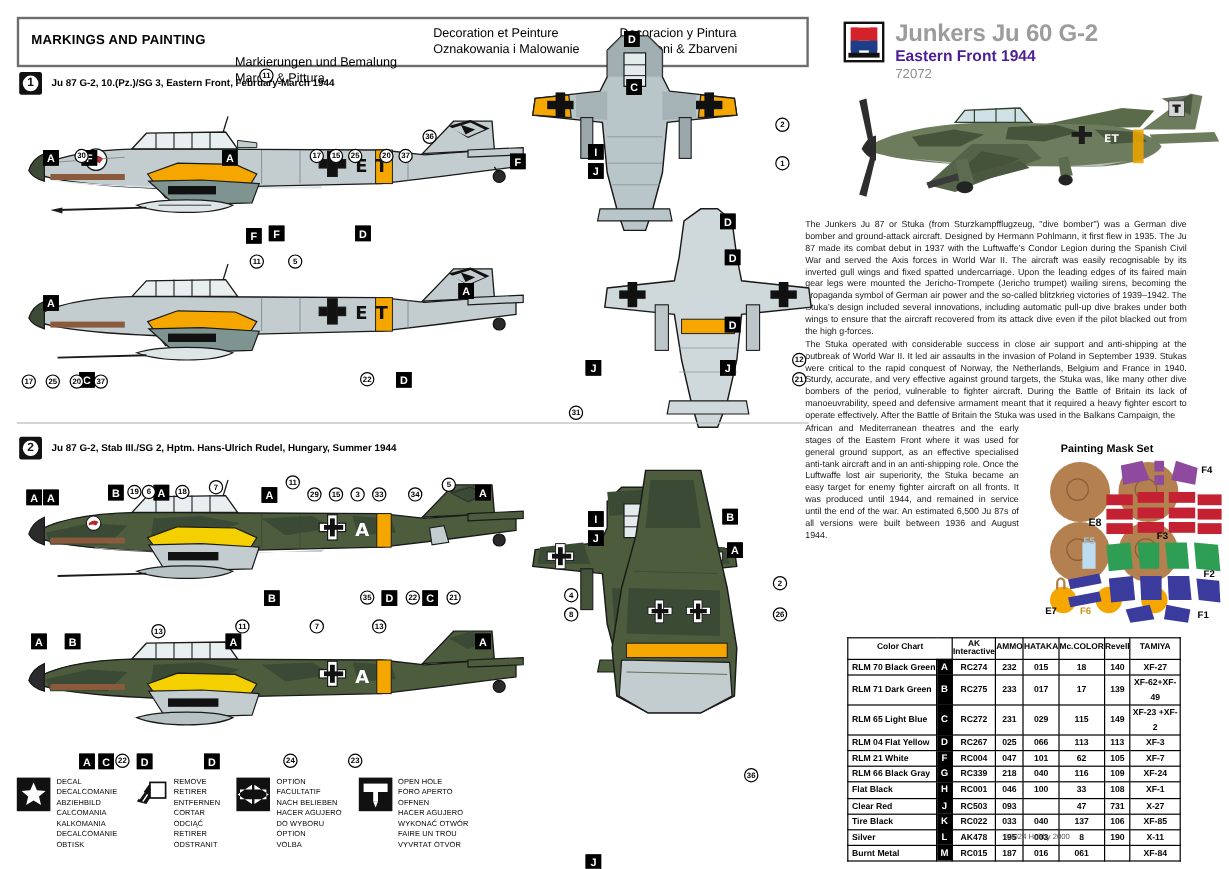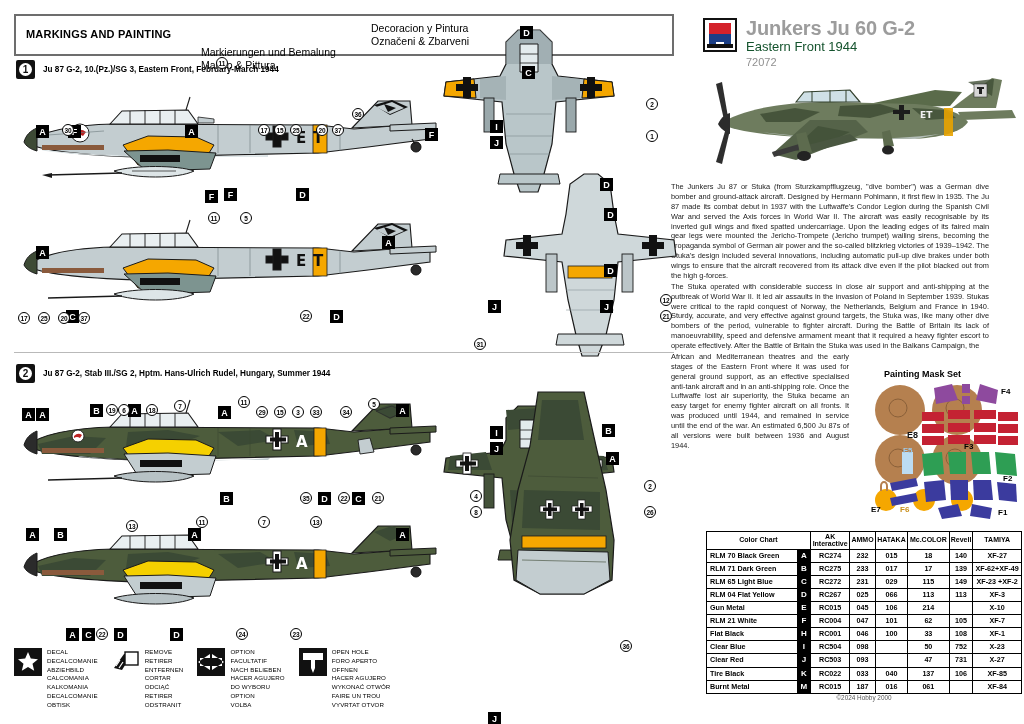--- a/index.html
+++ b/index.html
@@ -29,41 +29,41 @@
   .brand{ position:absolute; left:703px; top:18px; display:flex; gap:9px; align-items:flex-start;}
   .logo{ width:34px; height:34px; background:#fff; border:2px solid #111; position:relative; flex:0 0 auto;}
   .logo .red{ position:absolute; left:4px; top:3px; width:22px; height:11px; background:#d4222a;}
   .logo .redl{ position:absolute; left:4px; top:3px; width:6px; height:19px; background:#d4222a;}
   .logo .redr{ position:absolute; left:20px; top:3px; width:6px; height:19px; background:#d4222a;}
   .logo .blue{ position:absolute; left:4px; top:14px; width:22px; height:8px; background:#1b3e86;}
   .logo .bluel{ position:absolute; left:4px; top:14px; width:7px; height:11px; background:#1b3e86;}
   .logo .bluer{ position:absolute; left:19px; top:14px; width:7px; height:11px; background:#1b3e86;}
   .logo .bar{ position:absolute; left:2px; bottom:2px; width:26px; height:4px; background:#111;}
   .brand-txt .t1{ font-size:20px; font-weight:bold; color:#9c9c9c; line-height:1.05; letter-spacing:-.2px;}
-  .brand-txt .t2{ font-size:13px; font-weight:normal; color:#14532d; line-height:1.25;}
+  .brand-txt .t2{ font-size:13px; font-weight:bold; color:#4c1d95; line-height:1.25;}
   .brand-txt .t3{ font-size:11px; color:#8f8f8f; line-height:1.4;}
 
   
   .boxart{ position:absolute; left:700px; top:62px; width:320px; height:110px; }
 
   
   .history{
     position:absolute; left:671px; top:182px; width:318px;
     font-size:7.4px; line-height:1.335; text-align:justify; color:#1a1a1a;
   }
   .history p{ margin-bottom:1px; }
   .hist-narrow{ width:178px; float:left; }
 
   
   .mask-title{ position:absolute; left:884px; top:369px; font-size:9px; font-weight:bold;}
   .maskarea{ position:absolute; left:872px; top:382px; width:150px; height:142px;}
   .mask-lbl{ position:absolute; font-size:8px; font-weight:bold;}
 
   
-  .ctable{ position:absolute; left:706px; top:531px; width:316px; border-collapse:collapse; font-size:7.2px;}
+  .ctable{ position:absolute; left:706px; top:531px; width:278px; border-collapse:collapse; font-size:7.2px;}
   .ctable th,.ctable td{ border:1px solid #000; text-align:center; padding:0; height:12.1px; line-height:12.1px;}
   .ctable th{ font-weight:bold; font-size:7px; }
   .ctable th.hname{ width:96px;}
   .ctable td.cname{ text-align:left; padding-left:3px; font-weight:bold; font-size:7.2px;}
   .ctable .letter{ background:#000; color:#fff; font-weight:bold; width:13px; font-size:8px;}
   .ctable td.val{ font-weight:bold;}
   .ctable th.two{ line-height:1.05; padding:1px 0;}
   .copyright{ position:absolute; left:706px; top:694px; width:316px; text-align:center; font-size:6.4px; color:#555;}
 
   
@@ -97,20 +97,24 @@
 
 <div class="page">
 
   <div class="header-bar">
     <div class="hdr-col hdr-en">
       <div>MARKINGS AND PAINTING</div>
     </div>
     <div class="hdr-col hdr-de">
       <div>Markierungen und Bemalung</div>
       <div>Marcio &amp; Pittura</div>
+    </div>
+    <div class="hdr-col hdr-fr">
+      <div>Decoration et Peinture</div>
+      <div>Oznakowania i Malowanie</div>
     </div>
     <div class="hdr-col hdr-es">
       <div>Decoracion y Pintura</div>
       <div>Označeni &amp; Zbarveni</div>
     </div>
   </div>
 
   <div class="brand">
     <div class="logo">
       <div class="redl"></div>
@@ -304,78 +308,78 @@
           <td class="cname">RLM 04 Flat Yellow</td>
           <td class="letter">D</td>
           <td class="val">RC267</td>
           <td class="val">025</td>
           <td class="val">066</td>
           <td class="val">113</td>
           <td class="val">113</td>
           <td class="val">XF-3</td>
         </tr>
         <tr>
-          <td class="cname">Gun Metal</td>
-          <td class="letter">E</td>
-          <td class="val">RC015</td>
-          <td class="val">045</td>
-          <td class="val">106</td>
-          <td class="val">214</td>
-          <td class="val"></td>
-          <td class="val">X-10</td>
-        </tr>
-        <tr>
           <td class="cname">RLM 21 White</td>
           <td class="letter">F</td>
           <td class="val">RC004</td>
           <td class="val">047</td>
           <td class="val">101</td>
           <td class="val">62</td>
           <td class="val">105</td>
           <td class="val">XF-7</td>
         </tr>
         <tr>
+          <td class="cname">RLM 66 Black Gray</td>
+          <td class="letter">G</td>
+          <td class="val">RC339</td>
+          <td class="val">218</td>
+          <td class="val">040</td>
+          <td class="val">116</td>
+          <td class="val">109</td>
+          <td class="val">XF-24</td>
+        </tr>
+        <tr>
           <td class="cname">Flat Black</td>
           <td class="letter">H</td>
           <td class="val">RC001</td>
           <td class="val">046</td>
           <td class="val">100</td>
           <td class="val">33</td>
           <td class="val">108</td>
           <td class="val">XF-1</td>
         </tr>
         <tr>
-          <td class="cname">Clear Blue</td>
-          <td class="letter">I</td>
-          <td class="val">RC504</td>
-          <td class="val">098</td>
-          <td class="val"></td>
-          <td class="val">50</td>
-          <td class="val">752</td>
-          <td class="val">X-23</td>
-        </tr>
-        <tr>
           <td class="cname">Clear Red</td>
           <td class="letter">J</td>
           <td class="val">RC503</td>
           <td class="val">093</td>
           <td class="val"></td>
           <td class="val">47</td>
           <td class="val">731</td>
           <td class="val">X-27</td>
         </tr>
         <tr>
           <td class="cname">Tire Black</td>
           <td class="letter">K</td>
           <td class="val">RC022</td>
           <td class="val">033</td>
           <td class="val">040</td>
           <td class="val">137</td>
           <td class="val">106</td>
           <td class="val">XF-85</td>
+        </tr>
+        <tr>
+          <td class="cname">Silver</td>
+          <td class="letter">L</td>
+          <td class="val">AK478</td>
+          <td class="val">195</td>
+          <td class="val">003</td>
+          <td class="val">8</td>
+          <td class="val">190</td>
+          <td class="val">X-11</td>
         </tr>
         <tr>
           <td class="cname">Burnt Metal</td>
           <td class="letter">M</td>
           <td class="val">RC015</td>
           <td class="val">187</td>
           <td class="val">016</td>
           <td class="val">061</td>
           <td class="val"></td>
           <td class="val">XF-84</td>

